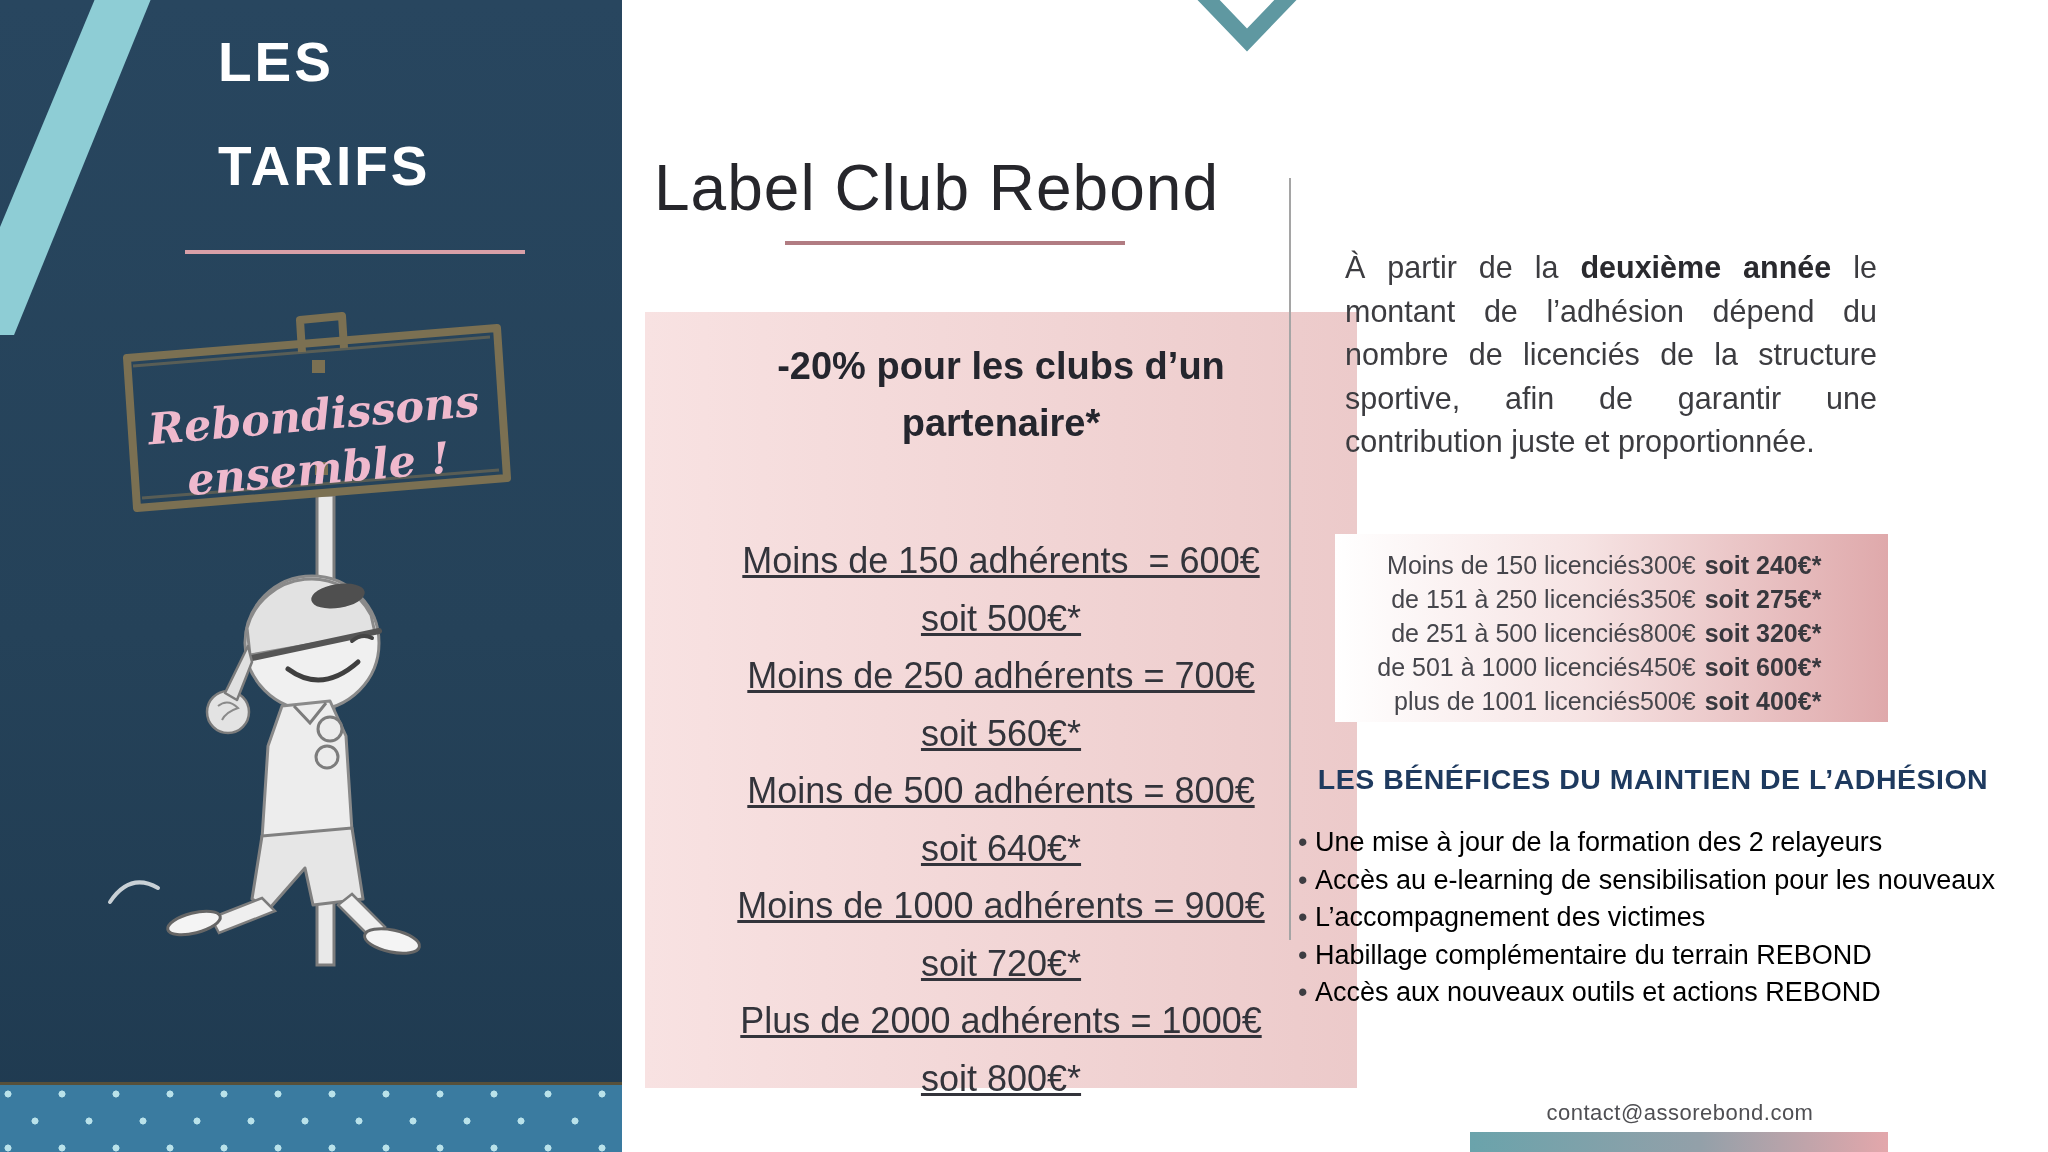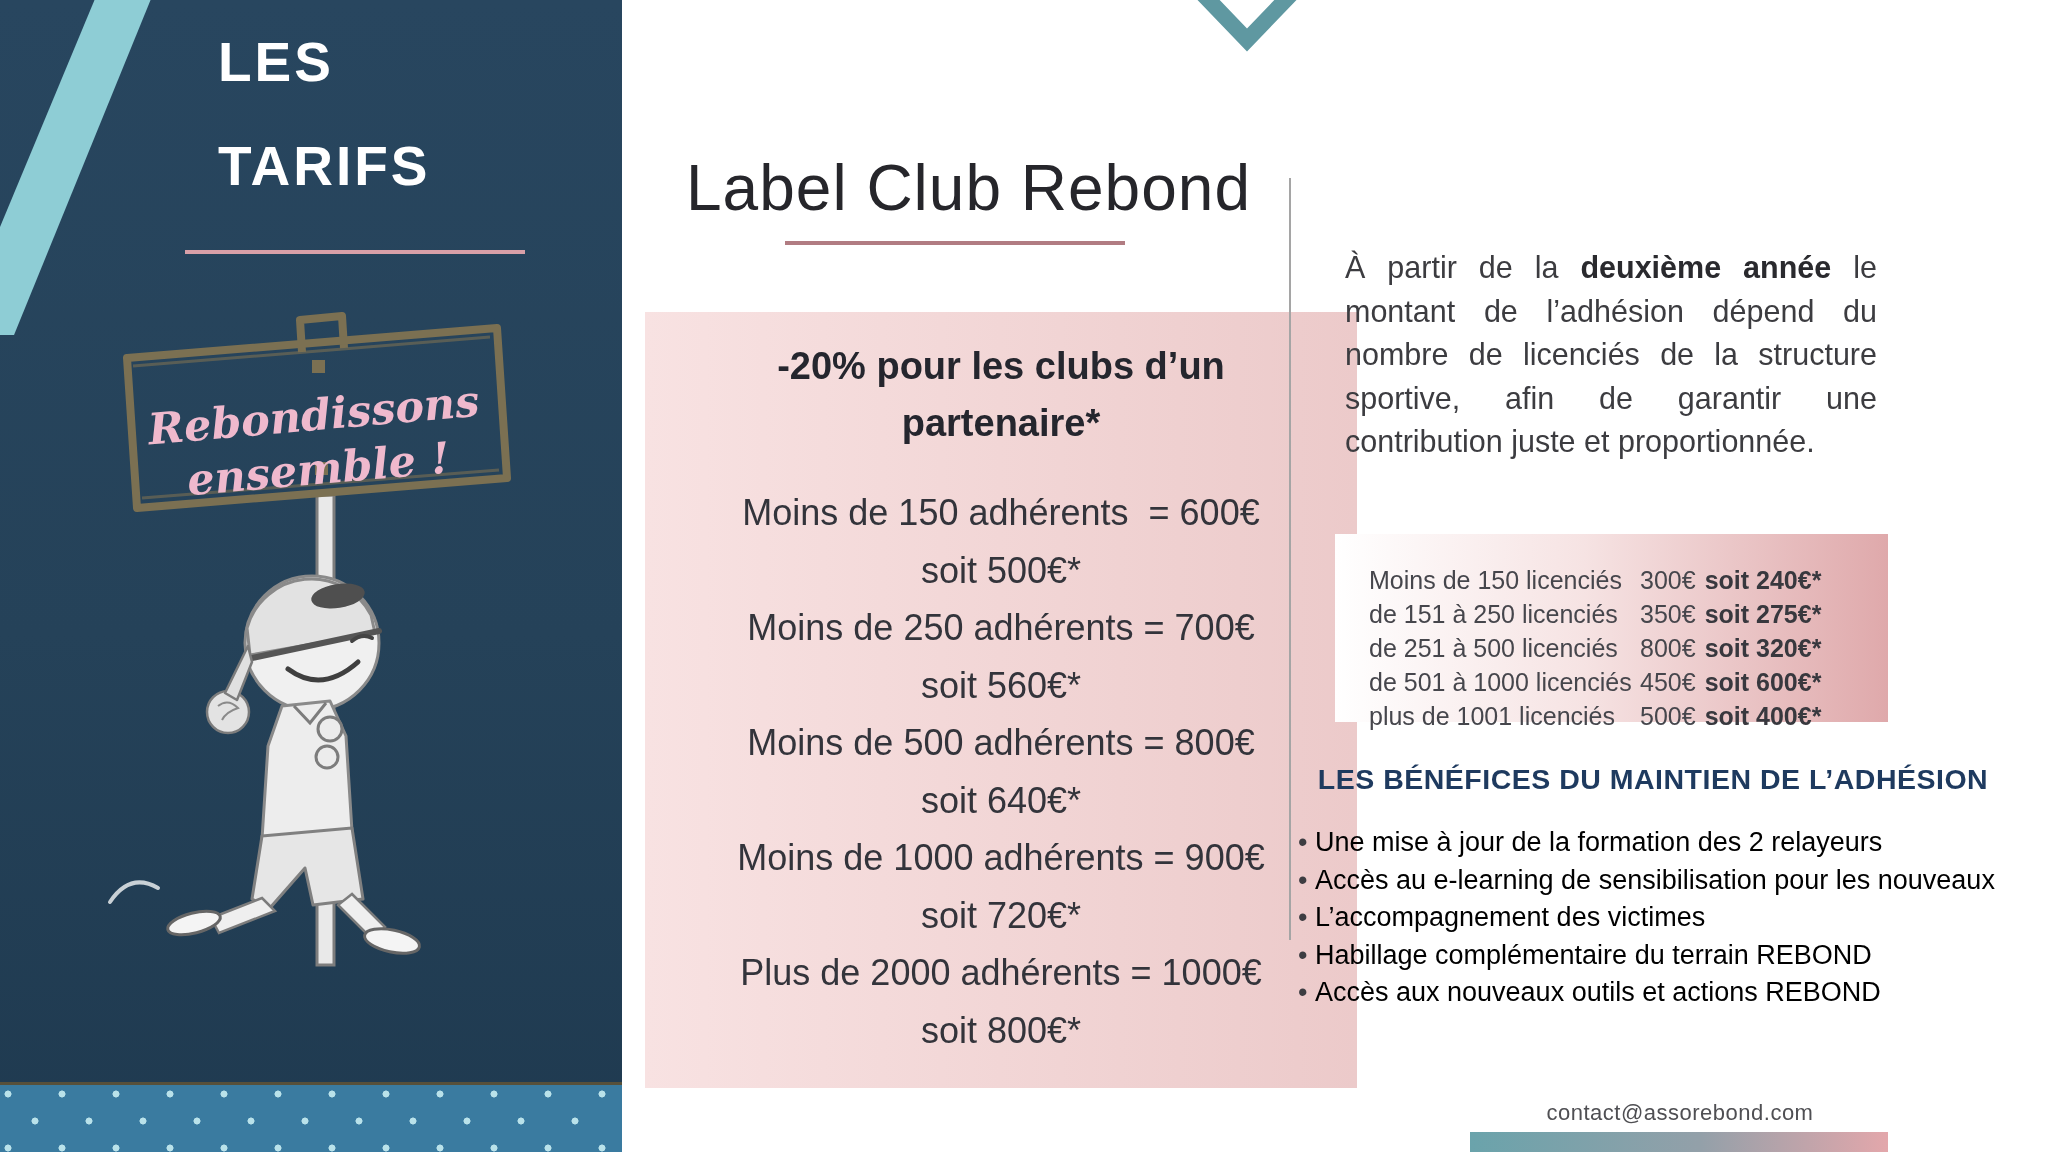--- a/index.html
+++ b/index.html
@@ -17,37 +17,37 @@
              transform:rotate(-5deg);font-family:"DejaVu Serif",serif;font-style:italic;
              font-weight:700;font-size:43px;line-height:54px;color:#efb9cd;}
   .dots-band{position:absolute;left:0;bottom:0;width:622px;height:67px;background-color:#3a7ba0;
              background-image:radial-gradient(circle,#b9e2ea 3.2px,transparent 3.8px),
                               radial-gradient(circle,#b9e2ea 3.2px,transparent 3.8px);
              background-size:54px 54px;background-position:8px 9px,35px 36px;
              border-top:3px solid #57503a;}
 
   
   .page-heading{position:absolute;left:654px;top:108px;font-size:64px;font-weight:400;
-                color:#26262b;letter-spacing:1px;margin-left:32px;}
+                color:#26262b;letter-spacing:1px;}
   .heading-divider{position:absolute;left:785px;top:241px;width:340px;height:4px;background:#b17c82;}
   .offer-box{position:absolute;left:645px;top:312px;width:712px;height:776px;
              background:linear-gradient(90deg,#f8e2e2 0%,#eccaca 100%);text-align:center;}
   .offer-title{margin:0;padding-top:26px;font-size:38px;font-weight:700;line-height:57px;color:#25262e;}
-  .tiers{margin-top:32px;font-size:36px;line-height:57.5px;color:#33343b;}
+  .tiers{margin-top:80px;font-size:36px;line-height:57.5px;color:#33343b;text-decoration:underline;}
   .tier-label{white-space:pre;}
   .tier-soit{white-space:pre;}
 
   
   .vdivider{position:absolute;left:1289px;top:178px;width:2px;height:762px;background:#a5a5a5;}
   .intro{position:absolute;left:1345px;top:246px;width:532px;margin:0;font-size:30.5px;
          line-height:43.5px;color:#3c3c40;text-align:justify;}
   .intro b{color:#2a2a2e;}
   .price-table{position:absolute;left:1335px;top:534px;width:553px;height:188px;
                background:linear-gradient(90deg,#ffffff 0%,#f6e3e3 45%,#dfa9ab 100%);
-               padding-top:29px;box-sizing:border-box;}
+               padding-top:14px;box-sizing:border-box;text-align:right;}
   .price-row{display:flex;align-items:center;height:34px;font-size:25px;color:#46464c;}
   .price-row .tier-name{width:305px;padding-left:34px;box-sizing:border-box;}
   .price-row .tier-soit{font-weight:700;color:#38383e;margin-left:9px;}
   .benefits-heading{position:absolute;left:1300px;top:763px;width:706px;margin:0;text-align:center;
                     font-size:28.5px;font-weight:700;color:#1e3a5f;letter-spacing:.5px;}
   .benefits{position:absolute;left:1298px;top:824px;width:714px;margin:0;padding:0;list-style:none;
             font-size:27px;line-height:37.5px;color:#000000;}
   .benefits li::before{content:"\2022\00a0";color:#3d3d42;}
   .contact{position:absolute;left:1470px;top:1100px;width:420px;text-align:center;
            font-size:22px;color:#4f4f53;letter-spacing:.5px;}

